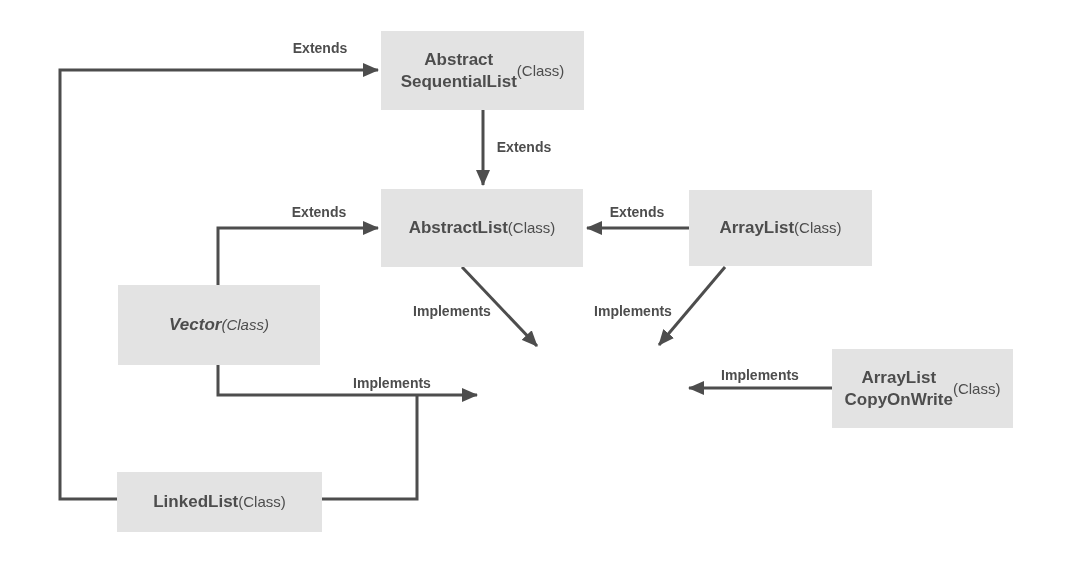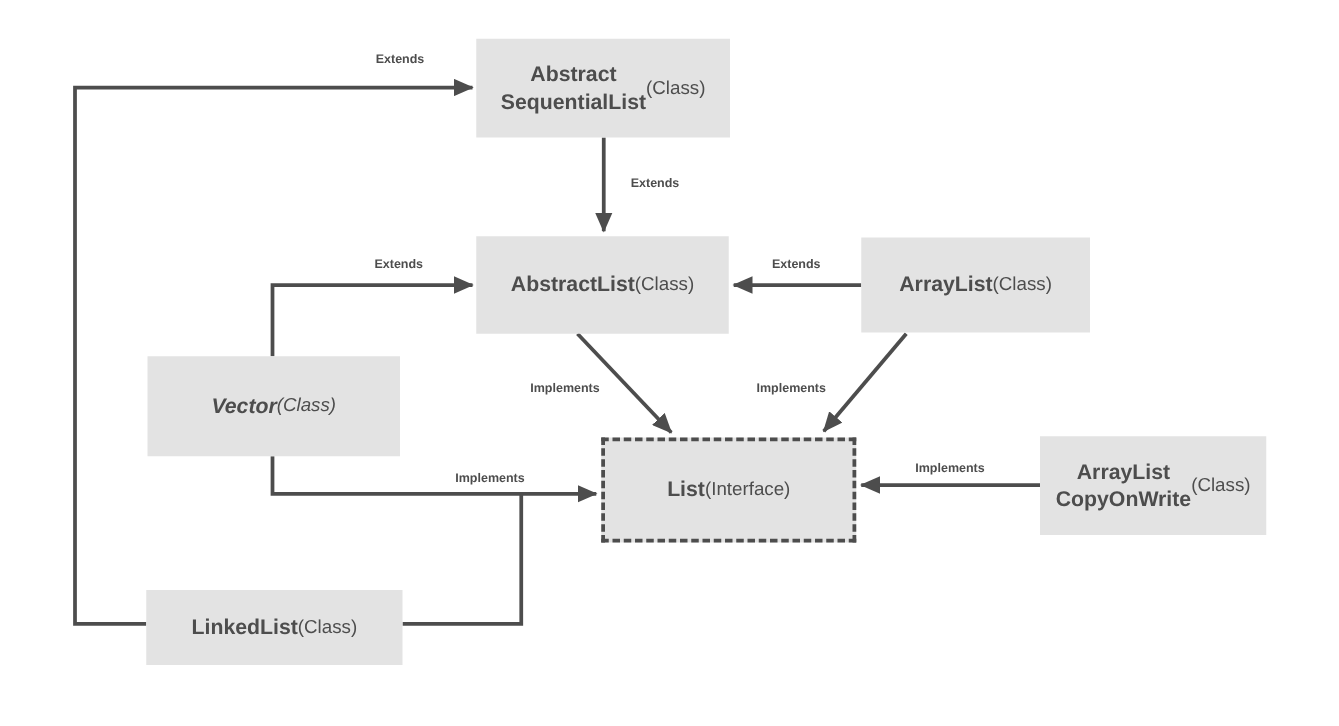--- a/index.html
+++ b/index.html
@@ -48,21 +48,21 @@
   #n-array-list               { left: 689px; top: 190px; width: 183px; height: 76px; }
   #n-vector                   { left: 118px; top: 285px; width: 202px; height: 80px; font-style: italic; }
   #n-list                     { left: 481px; top: 350px; width: 204px; height: 84px; }
   #n-array-list-cow           { left: 832px; top: 349px; width: 181px; height: 79px; }
   #n-linked-list              { left: 117px; top: 472px; width: 205px; height: 60px; }
 
   .edge-label {
     position: absolute;
     transform: translate(-50%, -50%);
     font-weight: 700;
-    font-size: 10px;
+    font-size: 14px;
     color: #4d4d4d;
     white-space: nowrap;
     z-index: 3;
   }
   #el-0 { left: 320px; top: 48px; }
   #el-1 { left: 524px; top: 147px; }
   #el-2 { left: 319px; top: 212px; }
   #el-3 { left: 637px; top: 212px; }
   #el-4 { left: 452px; top: 311px; }
   #el-5 { left: 633px; top: 311px; }
@@ -107,24 +107,20 @@
   <div class="node" id="n-array-list">
     <div class="node-name">ArrayList</div>
     <div class="node-type">(Class)</div>
   </div>
 
   <div class="node" id="n-vector">
     <div class="node-name">Vector</div>
     <div class="node-type">(Class)</div>
   </div>
 
-  <div class="node node--interface" id="n-list">
-    <div class="node-name">List</div>
-    <div class="node-type">(Interface)</div>
-  </div>
 
   <div class="node" id="n-array-list-cow">
     <div class="node-name">ArrayList
 CopyOnWrite</div>
     <div class="node-type">(Class)</div>
   </div>
 
   <div class="node" id="n-linked-list">
     <div class="node-name">LinkedList</div>
     <div class="node-type">(Class)</div>

